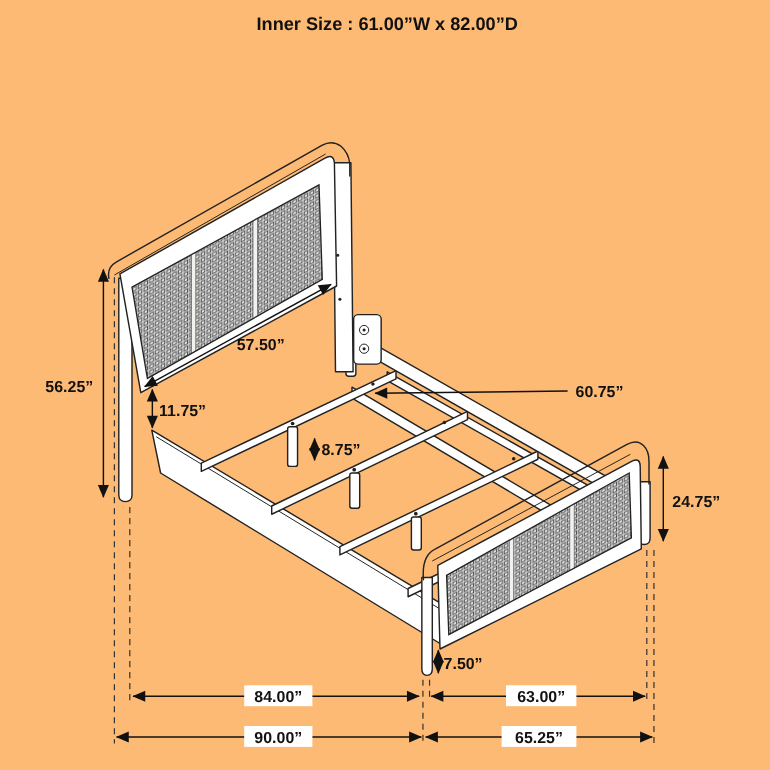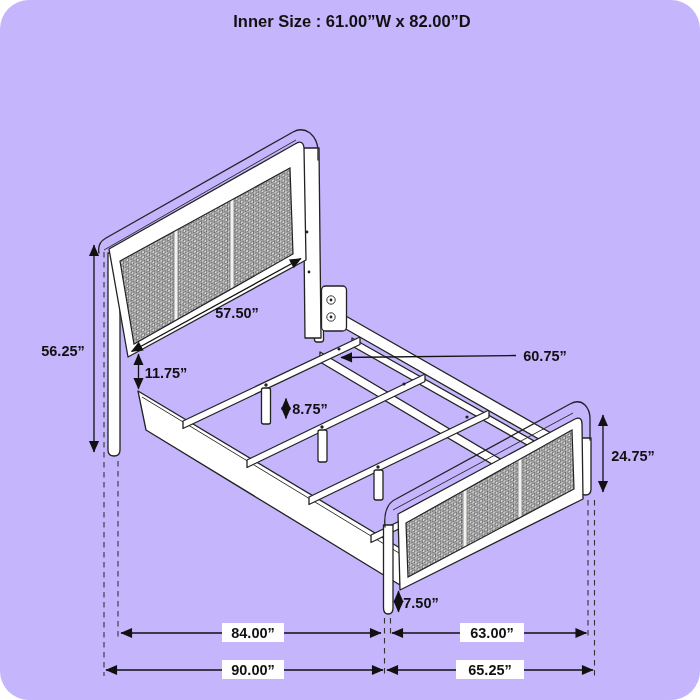--- a/index.html
+++ b/index.html
@@ -1,16 +1,16 @@
 <!DOCTYPE html>
 <html><head>
 <meta charset="utf-8">
 <style>
   html,body{margin:0;padding:0;background:#ffffff;}
-  .stage{width:700px;height:700px;position:relative;background:#c4b5fd;overflow:hidden;border-radius:29px;}
+  .stage{width:700px;height:700px;position:relative;background:#fdba74;overflow:hidden;}
   svg{display:block;}
   text{font-family:"Liberation Sans","DejaVu Sans",sans-serif;fill:#111;}
   .title-t{font-size:16.5px;font-weight:bold;}
   .dim-t{font-size:14.5px;font-weight:bold;}
   .wh{fill:#ffffff;stroke:#222;stroke-width:1.3;stroke-linejoin:round;}
   .ln{fill:none;stroke:#222;stroke-width:1.3;stroke-linejoin:round;stroke-linecap:round;}
   .th{fill:none;stroke:#222;stroke-width:0.9;}
   .mesh{stroke:#222;stroke-width:1.2;}
   .seam{fill:#f1f1ee;stroke:#666;stroke-width:0.7;}
   .ext{fill:none;stroke:#333;stroke-width:1.1;stroke-dasharray:5.5 4.5;}

